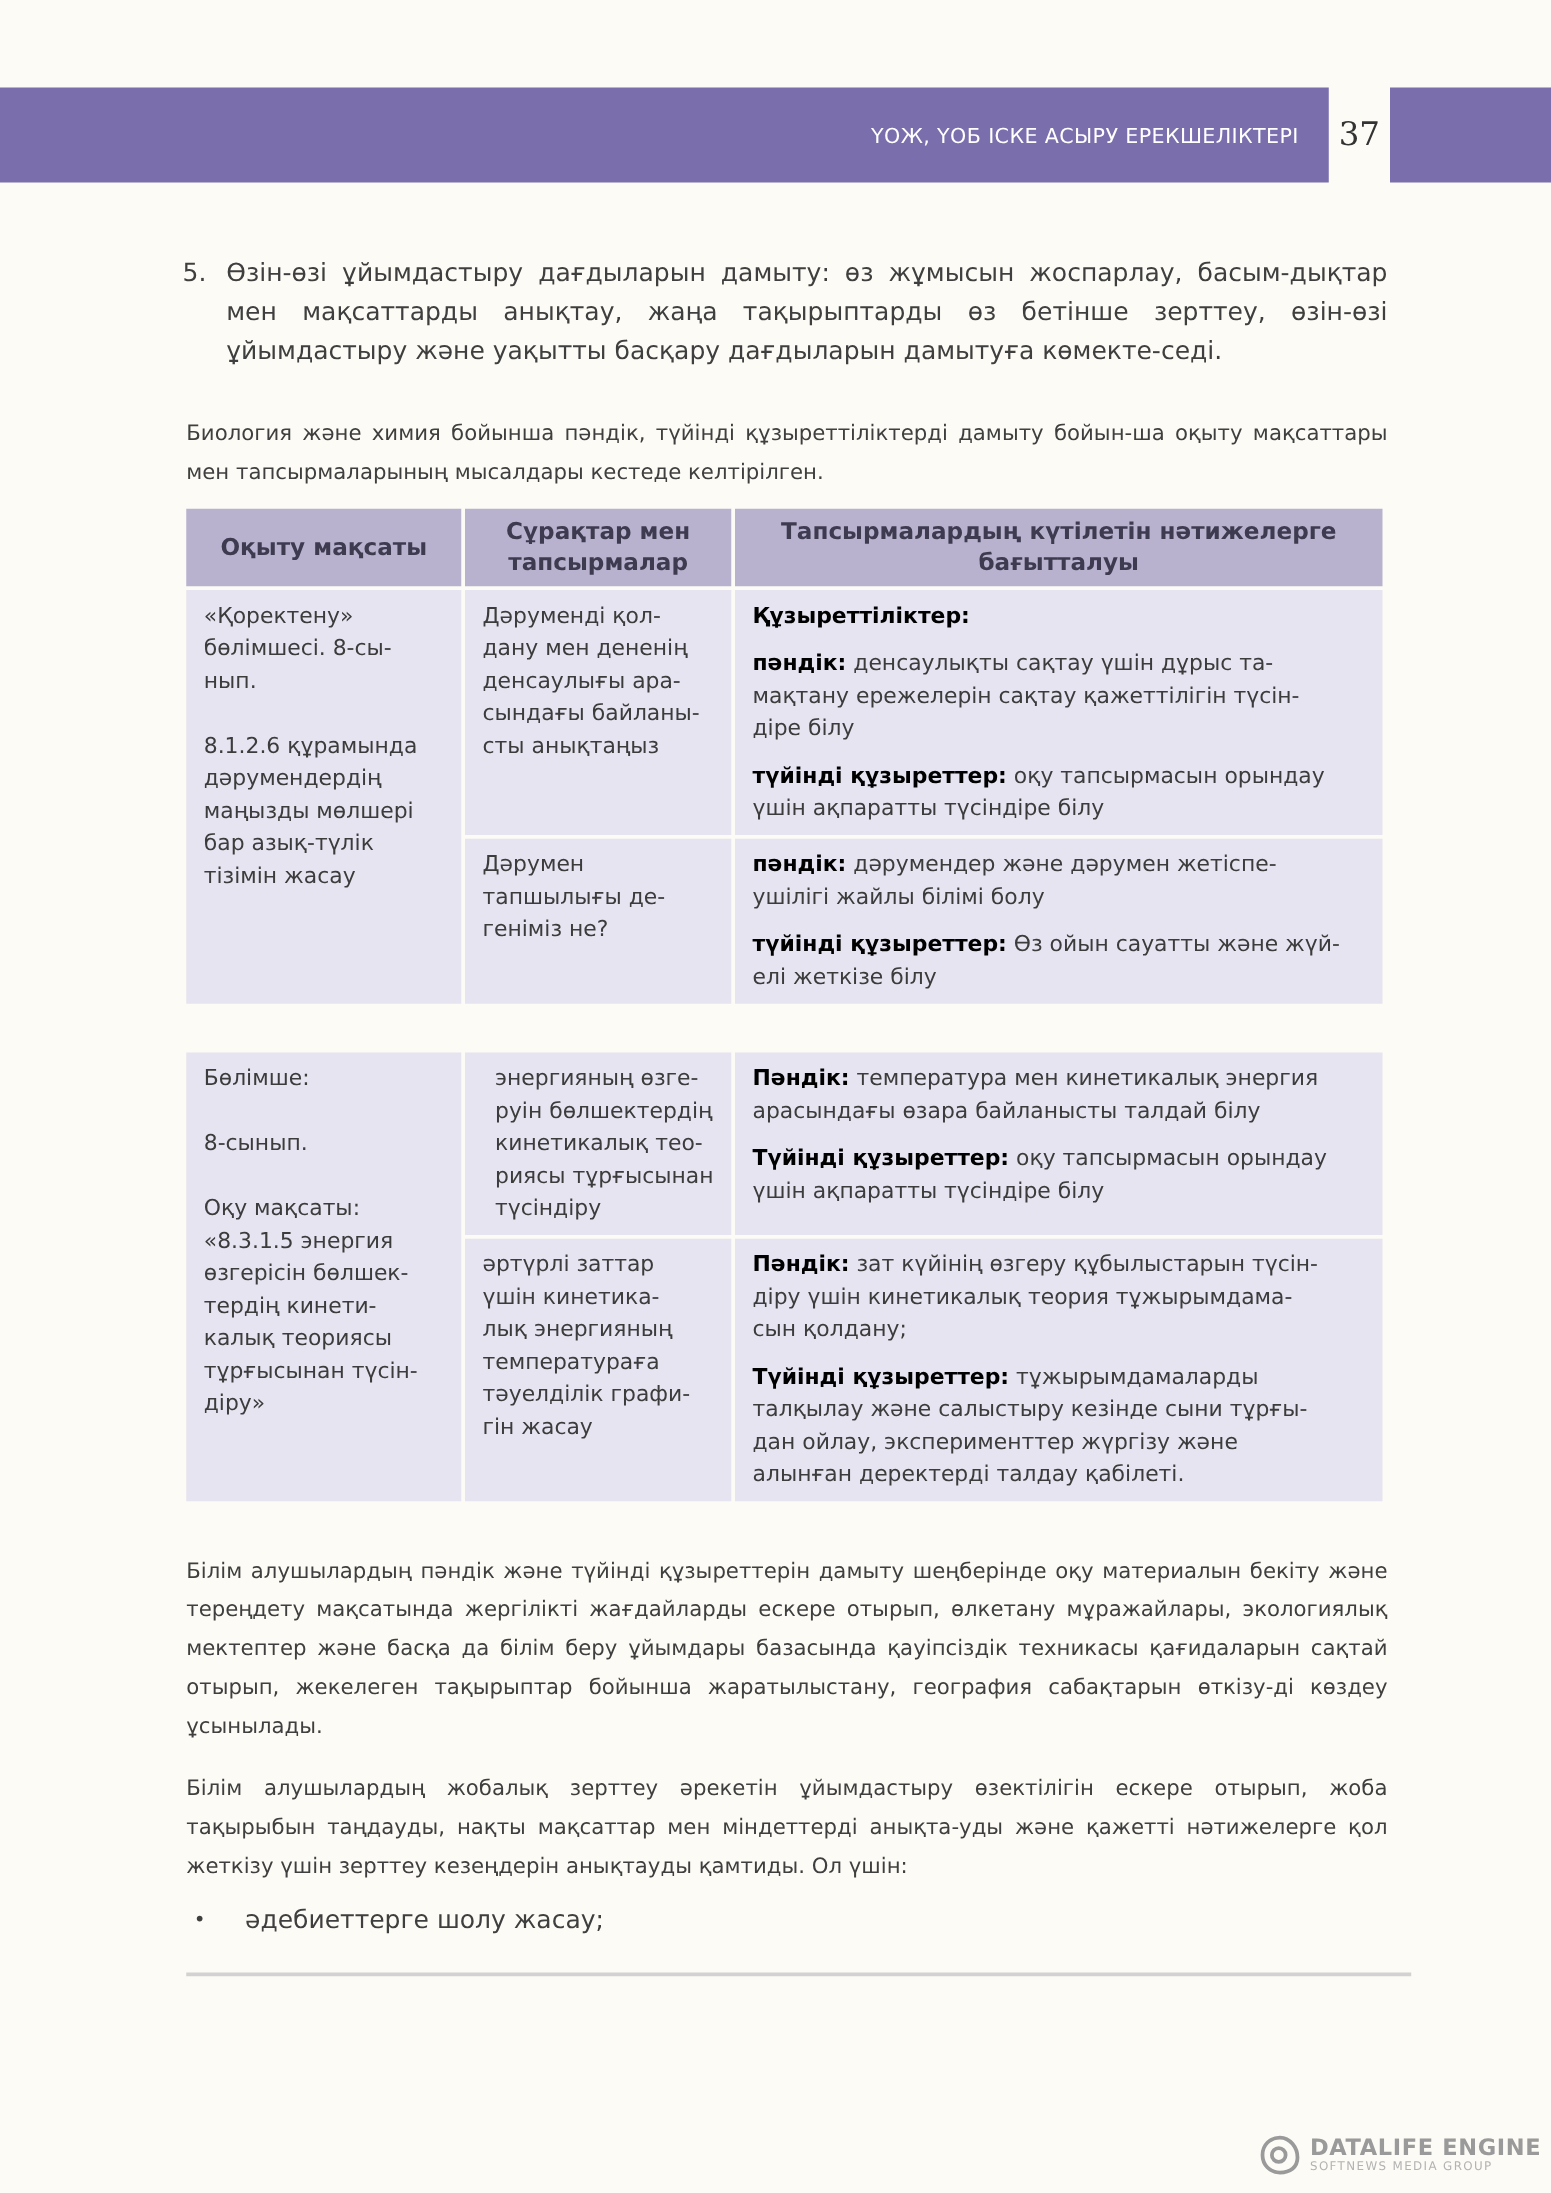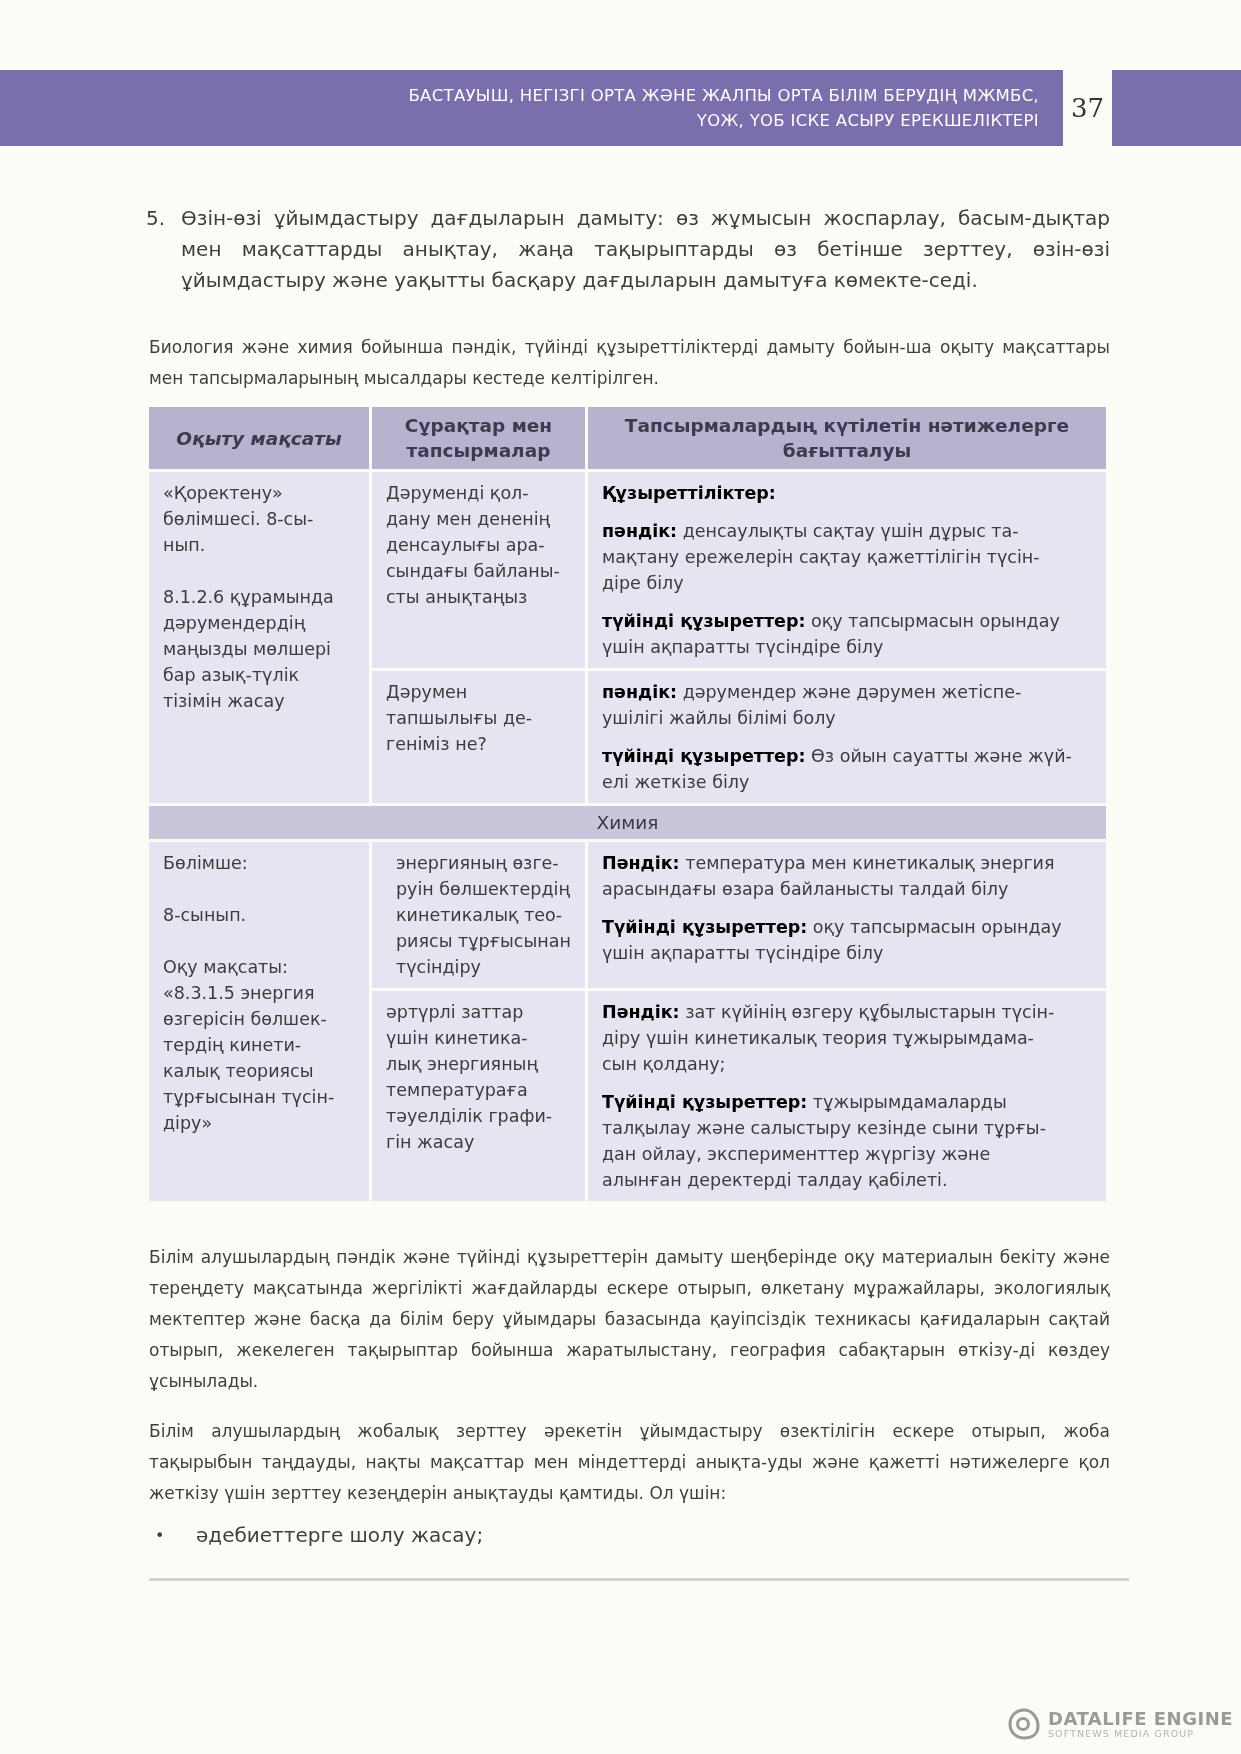--- a/index.html
+++ b/index.html
@@ -87,38 +87,37 @@
   .dle-icon { width:32px; height:32px; margin-right:8px; }
   .dle-text { display:flex; flex-direction:column; }
   .dle-title { font-size:18px; font-weight:bold; color:#9a9a9a; letter-spacing:0.5px; line-height:19px; }
   .dle-sub   { font-size:9.5px; color:#b3b3b3; letter-spacing:1.1px; line-height:12px; }
 </style>
 </head>
 <body>
 
 <div class="topbar">
   <div class="bar-main">
-    <span>БАСТАУЫШ, НЕГІЗГІ ОРТА ЖӘНЕ ЖАЛПЫ ОРТА БІЛІМ БЕРУДІҢ МЖМБС,</span>
     <span>ҮОЖ, ҮОБ ІСКЕ АСЫРУ ЕРЕКШЕЛІКТЕРІ</span>
   </div>
   <div class="page-num">37</div>
   <div class="bar-right"></div>
 </div>
 
 <div class="content">
 
   <div class="li">
     <span class="marker">5.</span>
     <p class="li-text">Өзін-өзі ұйымдастыру дағдыларын дамыту: өз жұмысын жоспарлау, басым-дықтар мен мақсаттарды анықтау, жаңа тақырыптарды өз бетінше зерттеу, өзін-өзі ұйымдастыру және уақытты басқару дағдыларын дамытуға көмекте-седі.</p>
   </div>
 
   <p class="body-par par-intro">Биология және химия бойынша пәндік, түйінді құзыреттіліктерді дамыту бойын-ша оқыту мақсаттары мен тапсырмаларының мысалдары кестеде келтірілген.</p>
 
   <div class="tbl">
-    <div class="cell head" style="grid-row:1; grid-column:1;font-style:italic;">Оқыту мақсаты</div>
+    <div class="cell head" style="grid-row:1; grid-column:1;">Оқыту мақсаты</div>
     <div class="cell head" style="grid-row:1; grid-column:2;">Сұрақтар мен
 тапсырмалар</div>
     <div class="cell head" style="grid-row:1; grid-column:3;">Тапсырмалардың күтілетін нәтижелерге
 бағытталуы</div>
 
     <div class="cell pre c-goal-bio">«Қоректену»
 бөлімшесі. 8-сы-
 нып.
 
 8.1.2.6 құрамында
@@ -142,21 +141,20 @@
     <div class="cell pre minh-r3" style="grid-row:3; grid-column:2;">Дәрумен
 тапшылығы де-
 геніміз не?</div>
     <div class="cell" style="grid-row:3; grid-column:3;">
       <p><b>пәндік:</b><span> дәрумендер және дәрумен жетіспе-
 ушілігі жайлы білімі болу</span></p>
       <p><b>түйінді құзыреттер:</b><span> Өз ойын сауатты және жүй-
 елі жеткізе білу</span></p>
     </div>
 
-    <div class="cell band" style="grid-row:4;">Химия</div>
 
     <div class="cell pre c-goal-chem">Бөлімше:
 
 8-сынып.
 
 Оқу мақсаты:
 «8.3.1.5 энергия
 өзгерісін бөлшек-
 тердің кинети-
 калық теориясы

